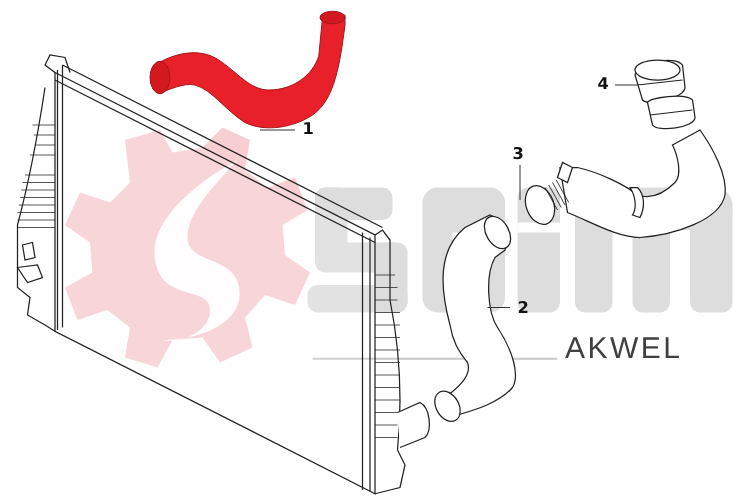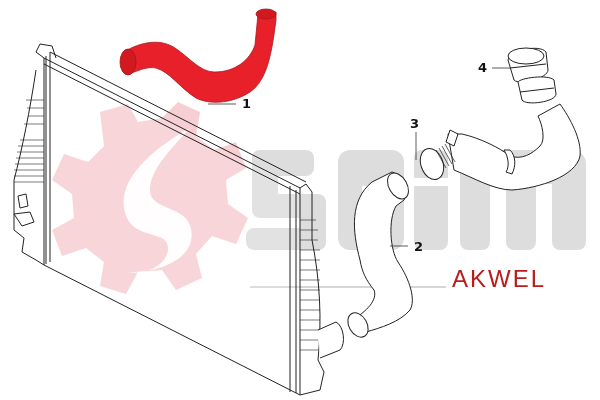--- a/index.html
+++ b/index.html
@@ -2,21 +2,21 @@
 <html><head>
 <meta charset="utf-8">
 <style>
   html, body { margin: 0; padding: 0; background: #ffffff; }
   body { width: 600px; height: 400px; overflow: hidden; position: relative;
          font-family: "Liberation Sans", sans-serif; }
   #canvas { position: absolute; left: 0; top: 0; width: 600px; height: 400px; }
   .callout { position: absolute; font-family: "DejaVu Sans", sans-serif; font-weight: bold;
              font-size: 13px; color: #111; line-height: 1; }
   .brand { position: absolute; font-family: "Liberation Sans", sans-serif; letter-spacing: 1px; }
-  #akwel { left: 452px; top: 265px; font-size: 24px; color: #b91c1c; letter-spacing: 2px; }
+  #akwel { left: 452px; top: 265px; font-size: 24px; color: #404040; letter-spacing: 2px; }
 </style>
 </head>
 <body>
 
 <svg id="canvas" viewBox="0 0 600 400" xmlns="http://www.w3.org/2000/svg">
 
   <g fill="#f6c9cd" opacity="0.9">
     <path d="M100 112 L128 104 L138 122 L162 118 L178 102 L200 112 L196 136 L214 150 L236 142 L246 168 L226 180 L228 204 L248 218 L236 244 L212 236 L196 254 L202 278 L176 290 L162 270 L138 272 L126 294 L100 286 L104 262 L86 248 L62 256 L52 230 L74 218 L72 194 L52 180 L64 154 L88 162 L104 146 Z"></path>
   </g>
   <path fill="#ffffff" opacity="0.95" d="M190 128 C150 150 110 185 128 220 C140 240 170 230 168 250 C166 268 140 275 130 272 C165 272 200 255 190 225 C182 205 150 210 150 190 C150 170 170 150 190 128 Z"></path>

